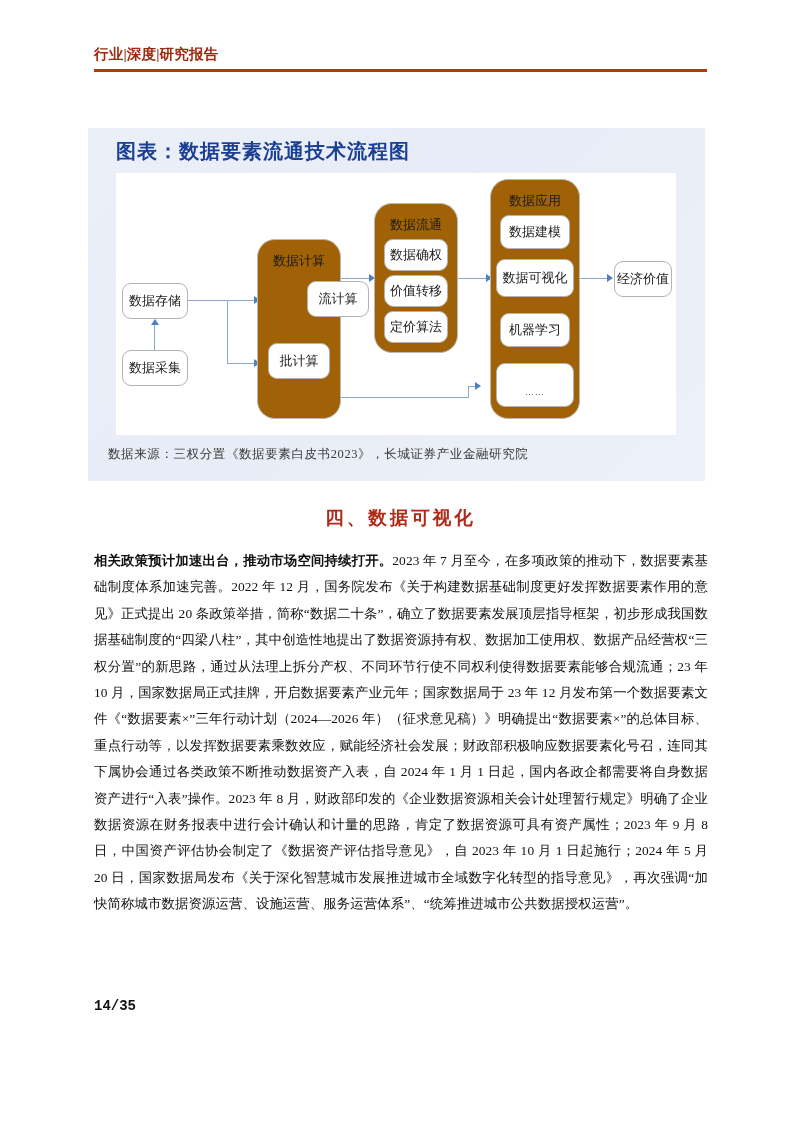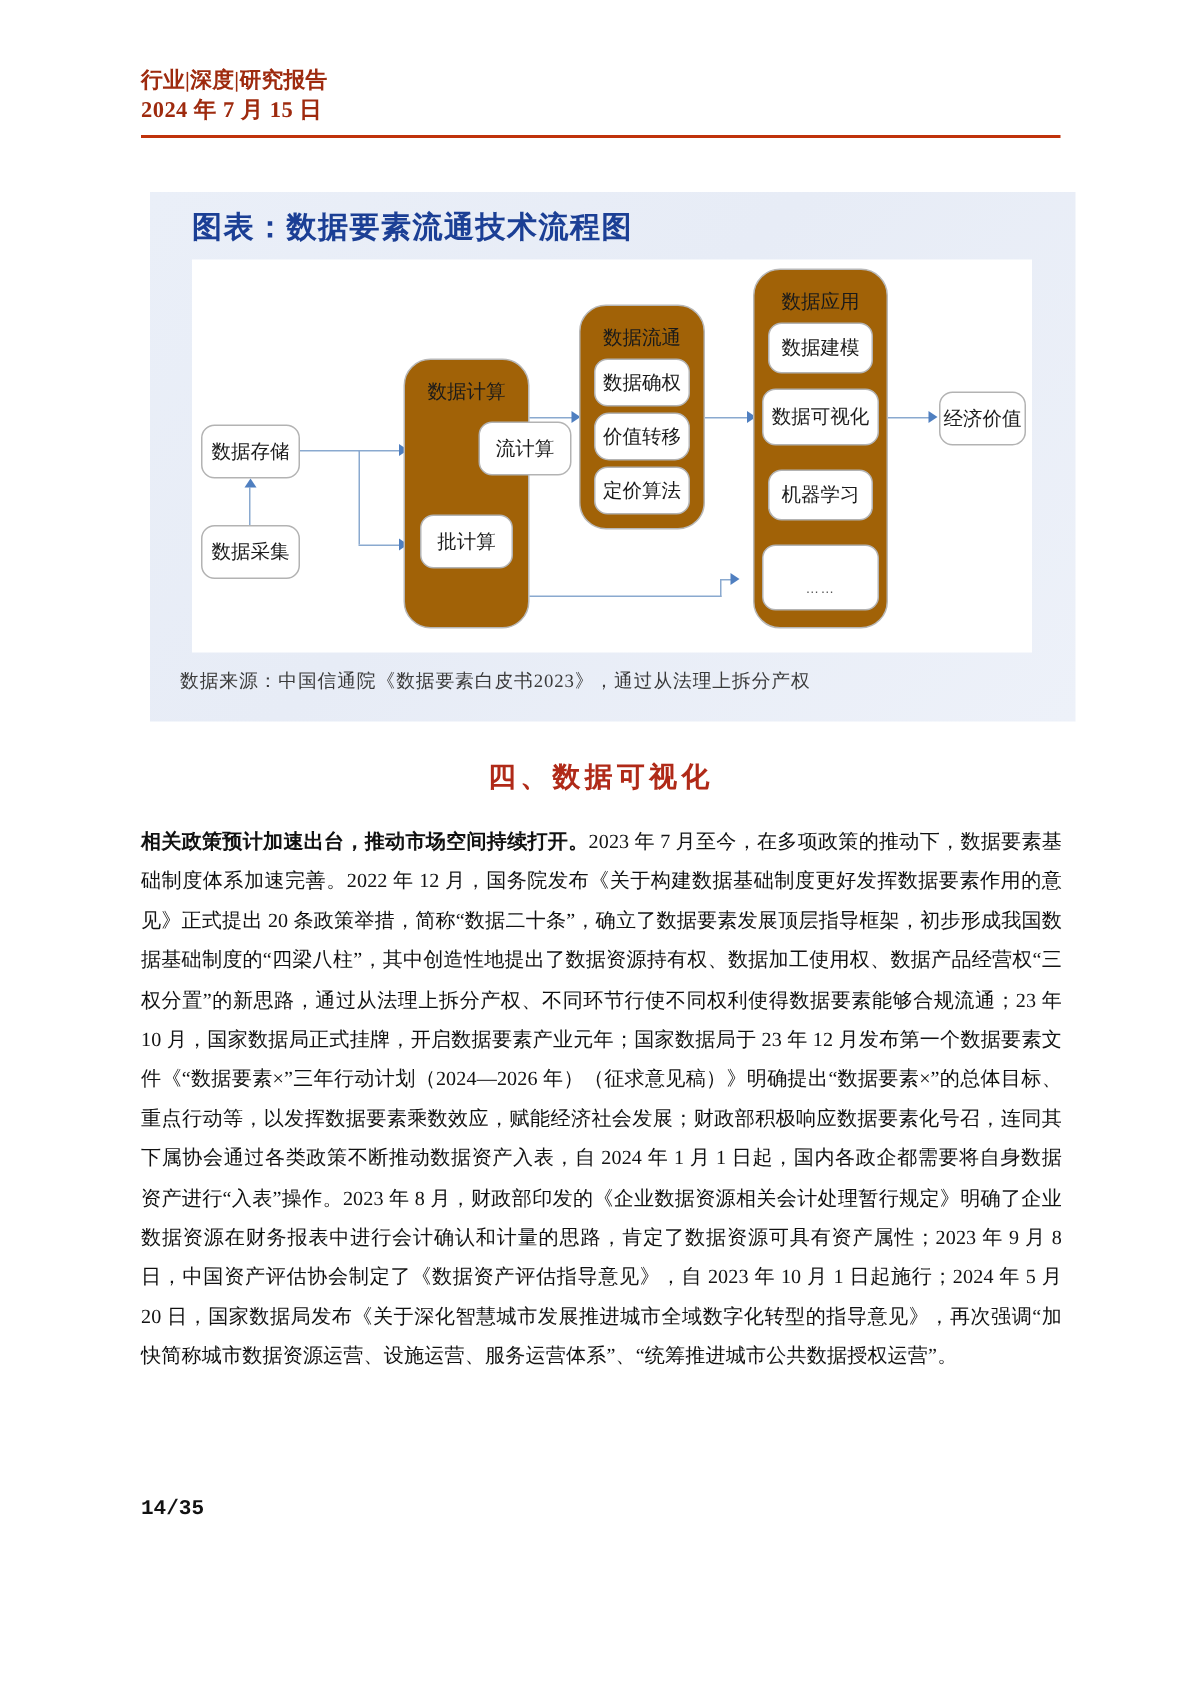--- a/index.html
+++ b/index.html
@@ -40,21 +40,21 @@
   .header-rule {
     margin-top: 5px;
     height: 2.6px;
     background: #c0320a;
     width: 100%;
   }
 
   
   .figure-panel {
     position: absolute;
-    left: 100px;
+    left: 88px;
     top: 128px;
     width: 617px;
     height: 353px;
     background: linear-gradient(135deg, #eaeff8 0%, #e7ecf6 45%, #edf1f9 100%);
     box-sizing: border-box;
   }
   .figure-title {
     position: absolute;
     left: 28px;
     top: 10px;
@@ -192,21 +192,20 @@
     color: #111111;
     font-family: Liberation Mono, monospace;
   }
 </style>
 </head>
 <body>
 
 <div class="header">
   <div class="header-lines">
     <div class="header-line1">行业|深度|研究报告</div>
-    <div class="header-line2">2024 年 7 月 15 日</div>
   </div>
   <div class="header-rule"></div>
 </div>
 
 <div class="figure-panel">
 
   <div class="figure-title">图表：数据要素流通技术流程图</div>
 
   <div class="figure-canvas">
     <div class="flow">
@@ -261,21 +260,21 @@
       <div class="node dots" style="left:380px; top:190px; width:78px; height:44px; align-items:flex-end; padding-bottom:9px;">……</div>
 
       <div class="conn conn-h" style="left:464px; top:105px; width:28px;"></div>
       <div class="arrow" style="left:491px; top:101px;"></div>
 
       <div class="node" style="left:498px; top:88px; width:58px; height:36px;">经济价值</div>
 
     </div>
   </div>
 
-  <div class="figure-source">数据来源：中国信通院《数据要素白皮书2023》，通过从法理上拆分产权</div>
+  <div class="figure-source">数据来源：三权分置《数据要素白皮书2023》，长城证券产业金融研究院</div>
 </div>
 
 <div class="section-heading">四、数据可视化</div>
 
 <div class="body-text">
   <span class="lead">相关政策预计加速出台，推动市场空间持续打开。</span><span>2023 年 7 月至今，在多项政策的推动下，数据要素基础制度体系加速完善。2022 年 12 月，国务院发布《关于构建数据基础制度更好发挥数据要素作用的意见》正式提出 20 条政策举措，简称“数据二十条”，确立了数据要素发展顶层指导框架，初步形成我国数据基础制度的“四梁八柱”，其中创造性地提出了数据资源持有权、数据加工使用权、数据产品经营权“三权分置”的新思路，通过从法理上拆分产权、不同环节行使不同权利使得数据要素能够合规流通；23 年 10 月，国家数据局正式挂牌，开启数据要素产业元年；国家数据局于 23 年 12 月发布第一个数据要素文件《“数据要素×”三年行动计划（2024—2026 年）（征求意见稿）》明确提出“数据要素×”的总体目标、重点行动等，以发挥数据要素乘数效应，赋能经济社会发展；财政部积极响应数据要素化号召，连同其下属协会通过各类政策不断推动数据资产入表，自 2024 年 1 月 1 日起，国内各政企都需要将自身数据资产进行“入表”操作。2023 年 8 月，财政部印发的《企业数据资源相关会计处理暂行规定》明确了企业数据资源在财务报表中进行会计确认和计量的思路，肯定了数据资源可具有资产属性；2023 年 9 月 8 日，中国资产评估协会制定了《数据资产评估指导意见》，自 2023 年 10 月 1 日起施行；2024 年 5 月 20 日，国家数据局发布《关于深化智慧城市发展推进城市全域数字化转型的指导意见》，再次强调“加快简称城市数据资源运营、设施运营、服务运营体系”、“统筹推进城市公共数据授权运营”。</span>
 </div>
 
 <div class="footer">14/35</div>
 

